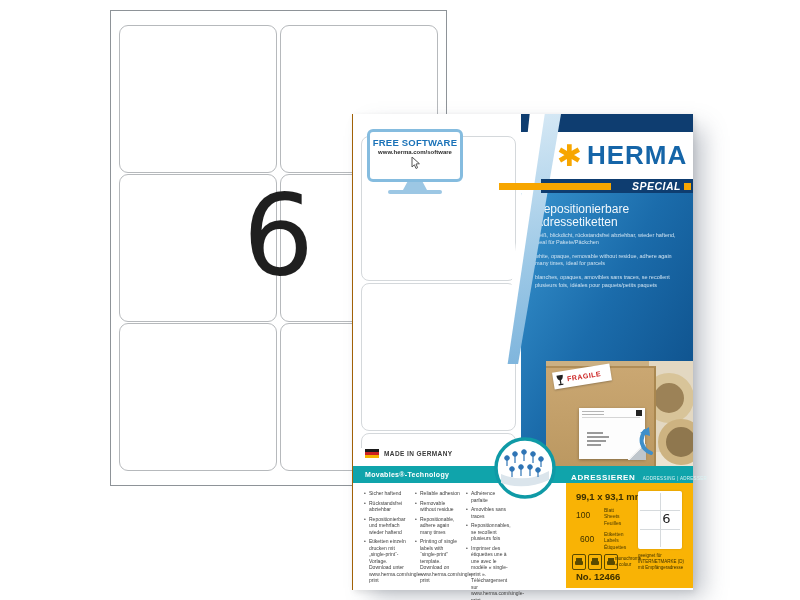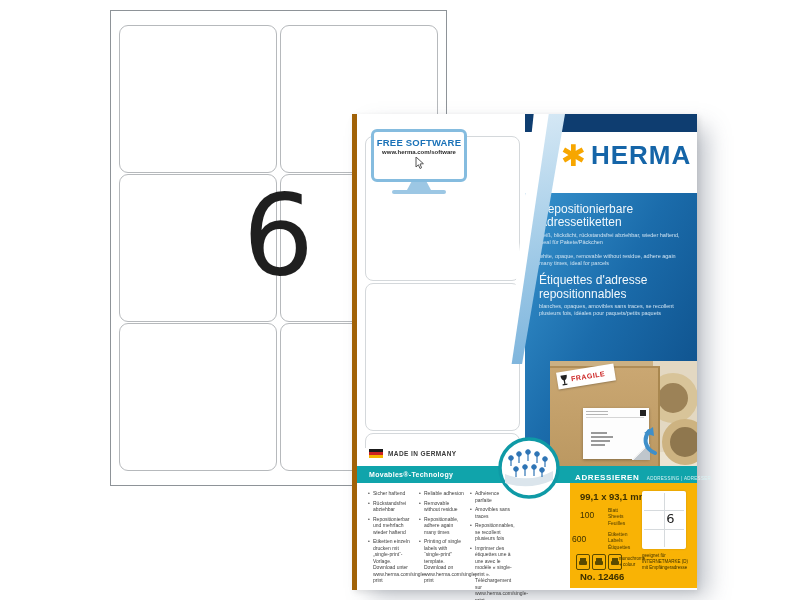--- a/index.html
+++ b/index.html
@@ -9,21 +9,21 @@
   .sheet{position:absolute;left:110px;top:10px;width:335px;height:474px;
          background:#fff;border:1px solid #8e9398;}
   .cell{position:absolute;width:156px;height:146px;border:1.5px solid #b6b9bc;border-radius:9px;}
   .c1{left:8px;top:14px}.c2{left:169px;top:14px}
   .c3{left:8px;top:163px}.c4{left:169px;top:163px}
   .c5{left:8px;top:312px}.c6{left:169px;top:312px}
   .bignum{position:absolute;left:0;top:168px;width:100%;text-align:center;
           font-family:"DejaVu Sans",sans-serif;font-size:112px;line-height:1;color:#1f1f1f;}
   
   .pack{position:absolute;left:352px;top:114px;width:340px;height:476px;background:#fff;
-        border-left:5px solid #a16207;
+        border-left:1px solid #a16207;
         box-shadow:14px 10px 22px -4px rgba(110,120,135,.45), 2px 2px 6px rgba(0,0,0,.10);}
   
   .printed-sheet{position:absolute;left:6px;top:12px;width:160px;height:322px;overflow:hidden;z-index:1;}
   .pcell{position:absolute;left:2px;width:153px;border:1px solid #d4d8db;border-radius:8px;}
   .p1{top:10px;height:143px}.p2{top:157px;height:146px}.p3{top:307px;height:140px}
   
   .monitor{position:absolute;left:14px;top:15px;width:96px;z-index:3;}
   .screen{height:47px;background:#fff;border:3px solid #85bcdf;border-radius:6px;
           text-align:center;overflow:hidden;}
   .fs-title{margin-top:5px;font-size:9.5px;font-weight:bold;color:#1a72b8;letter-spacing:.2px;}
@@ -96,21 +96,21 @@
   
   .bullets{position:absolute;left:11px;top:376px;width:152px;display:flex;gap:5px;z-index:5;}
   .bullets ul{list-style:none;margin:0;padding:0;width:46px;font-size:5px;line-height:1.3;color:#3d3d3d;}
   .bullets li{position:relative;padding-left:5px;margin-bottom:3px;}
   .bullets li::before{content:"•";position:absolute;left:0;top:0;}
   
   .orange{position:absolute;left:213px;top:369px;width:127px;height:105px;background:var(--pack-orange);
           color:#3c3000;z-index:5;}
   .size{position:absolute;left:10px;top:8px;font-size:9.5px;font-weight:bold;}
   .cnt1{position:absolute;left:10px;top:27px;font-size:8.5px;}
-  .cnt2{position:absolute;left:2px;top:51px;font-size:8.5px;}
+  .cnt2{position:absolute;left:14px;top:51px;font-size:8.5px;}
   .units{list-style:none;margin:0;padding:0;position:absolute;font-size:5px;line-height:1.25;color:#4a3a00;}
   .u1{left:38px;top:24px}.u2{left:38px;top:48px}
   .printers{position:absolute;left:6px;top:71px;display:flex;gap:2px;}
   .pbox{width:12px;height:14px;border:1px solid #5a4a00;border-radius:2px;position:relative;}
   .pg1{position:absolute;left:2.5px;top:3px;width:6px;height:2.5px;background:#5a4a00;}
   .pg2{position:absolute;left:1.5px;top:6px;width:8px;height:4px;background:#5a4a00;border-radius:1px;}
   .pnote{position:absolute;left:49px;top:73px;font-size:4.5px;line-height:1.3;}
   .minicard{position:absolute;left:72px;top:8px;width:44px;height:58px;background:#fff;border-radius:2px;
             box-shadow:0 0 2px rgba(0,0,0,.2);}
   .mgv{position:absolute;left:50%;top:2px;bottom:2px;width:1px;background:#d6dadd;}
@@ -158,27 +158,32 @@
     <div class="madein">
       <span class="flag"></span>
       <span class="t">MADE IN GERMANY</span>
     </div>
 
     <div class="navband"></div>
     <div class="logo">
       <span class="ast">✱</span>
       <span class="brand">HERMA</span>
     </div>
+    <div class="specialband">
+      <span class="sp-navy"></span>
+      <span class="stripe"></span>
+      <span class="sp">SPECIAL</span>
+      <span class="sq"></span>
+    </div>
 
     <div class="bluearea">
       <div class="bluetext">
         <div class="ttl">Repositionierbare Adressetiketten</div>
         <div class="sub">weiß, blickdicht, rückstandsfrei abziehbar, wieder haftend, ideal für Pakete/Päckchen</div>
         <div class="sub">white, opaque, removable without residue, adhere again many times, ideal for parcels</div>
-        <div class="ttl">Étiquettes d'adresse repositionnables</div>
         <div class="sub">blanches, opaques, amovibles sans traces, se recollent plusieurs fois, idéales pour paquets/petits paquets</div>
       </div>
       <div class="photo">
         <div class="floor"></div>
         <div class="roll1"></div>
         <div class="roll2"></div>
         <div class="box"></div>
         <div class="fragile">
           <svg width="8" height="12" viewBox="0 0 10 13">
             <path d="M1,0 h8 c0,4 -1.8,6 -3.2,6.4 V11 h2.2 v1.5 H2 V11 h2.2 V6.4 C2.8,6 1,4 1,0 z" fill="#222"></path>

